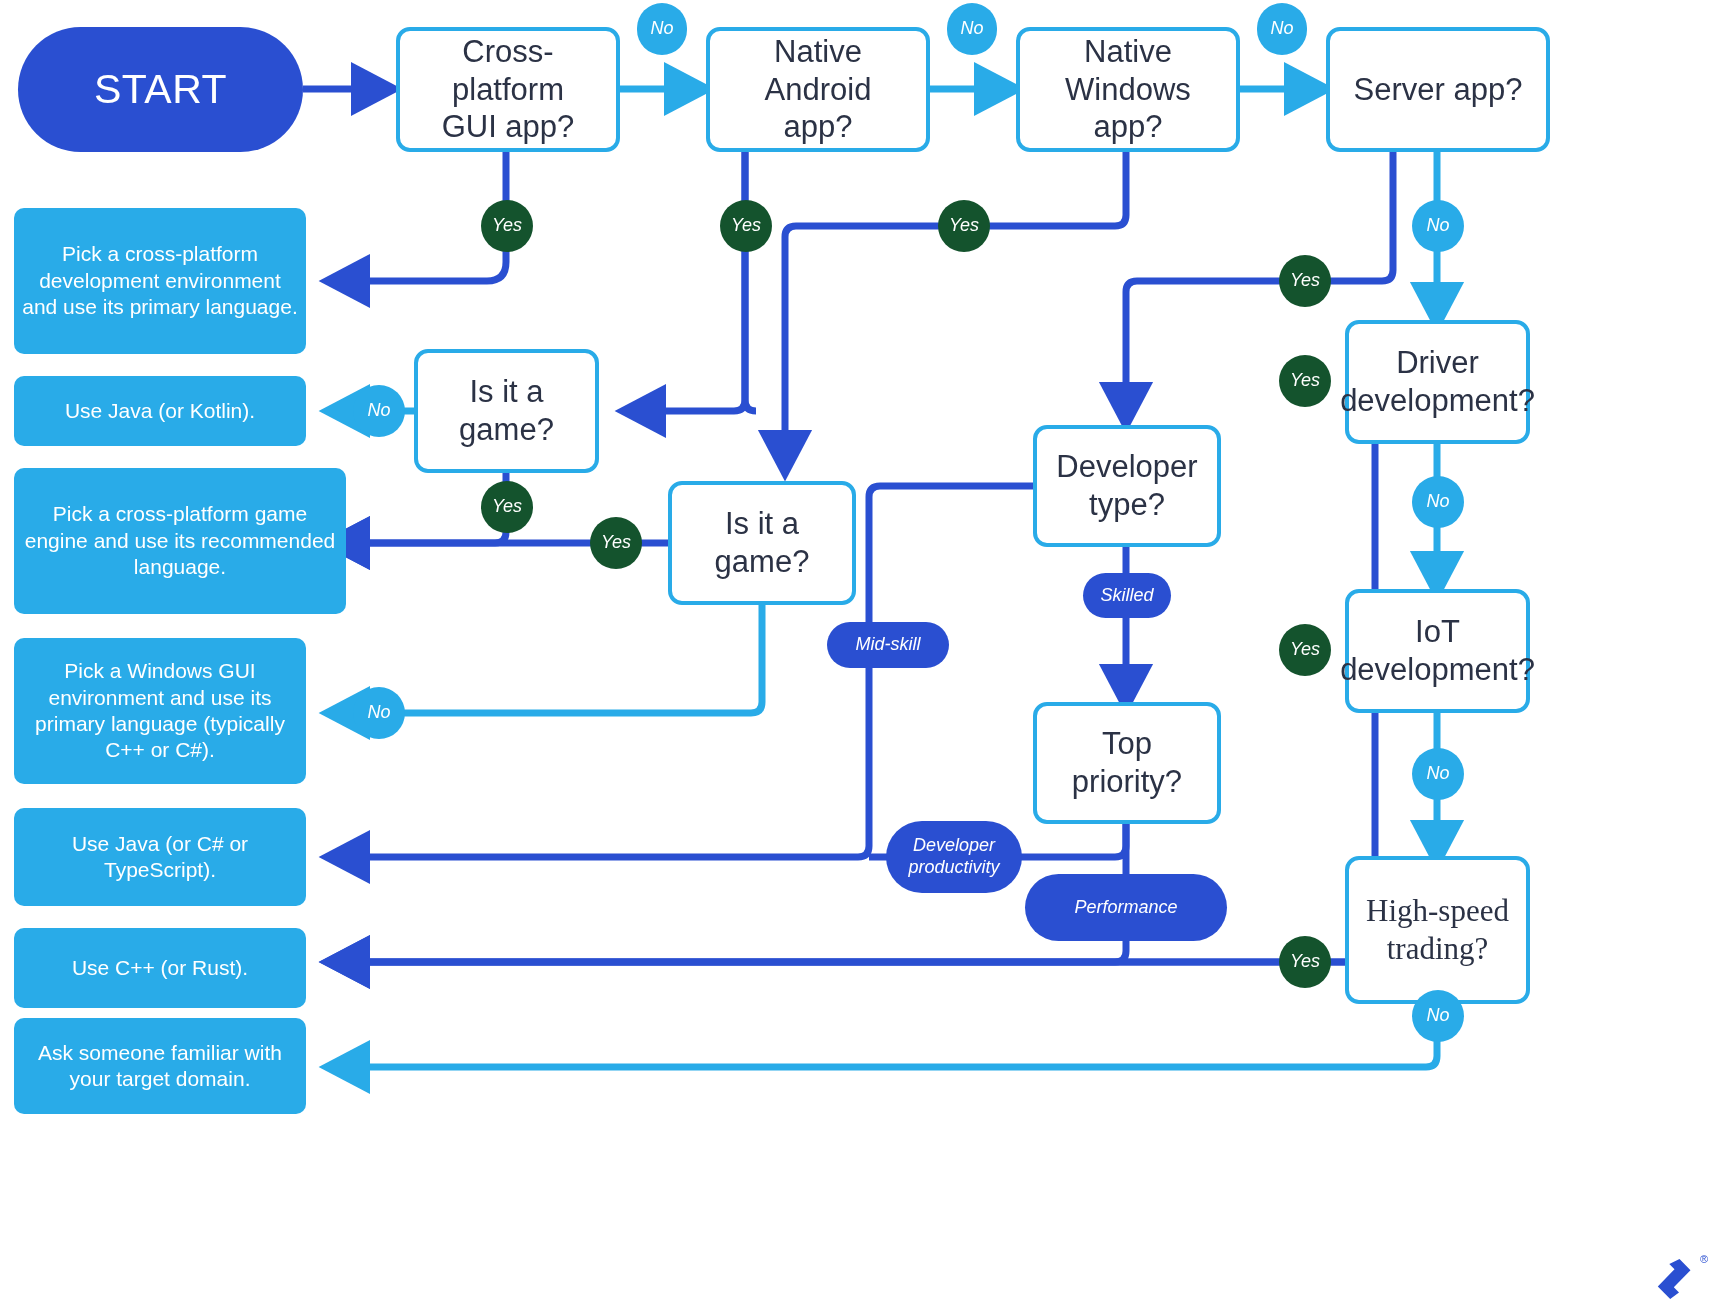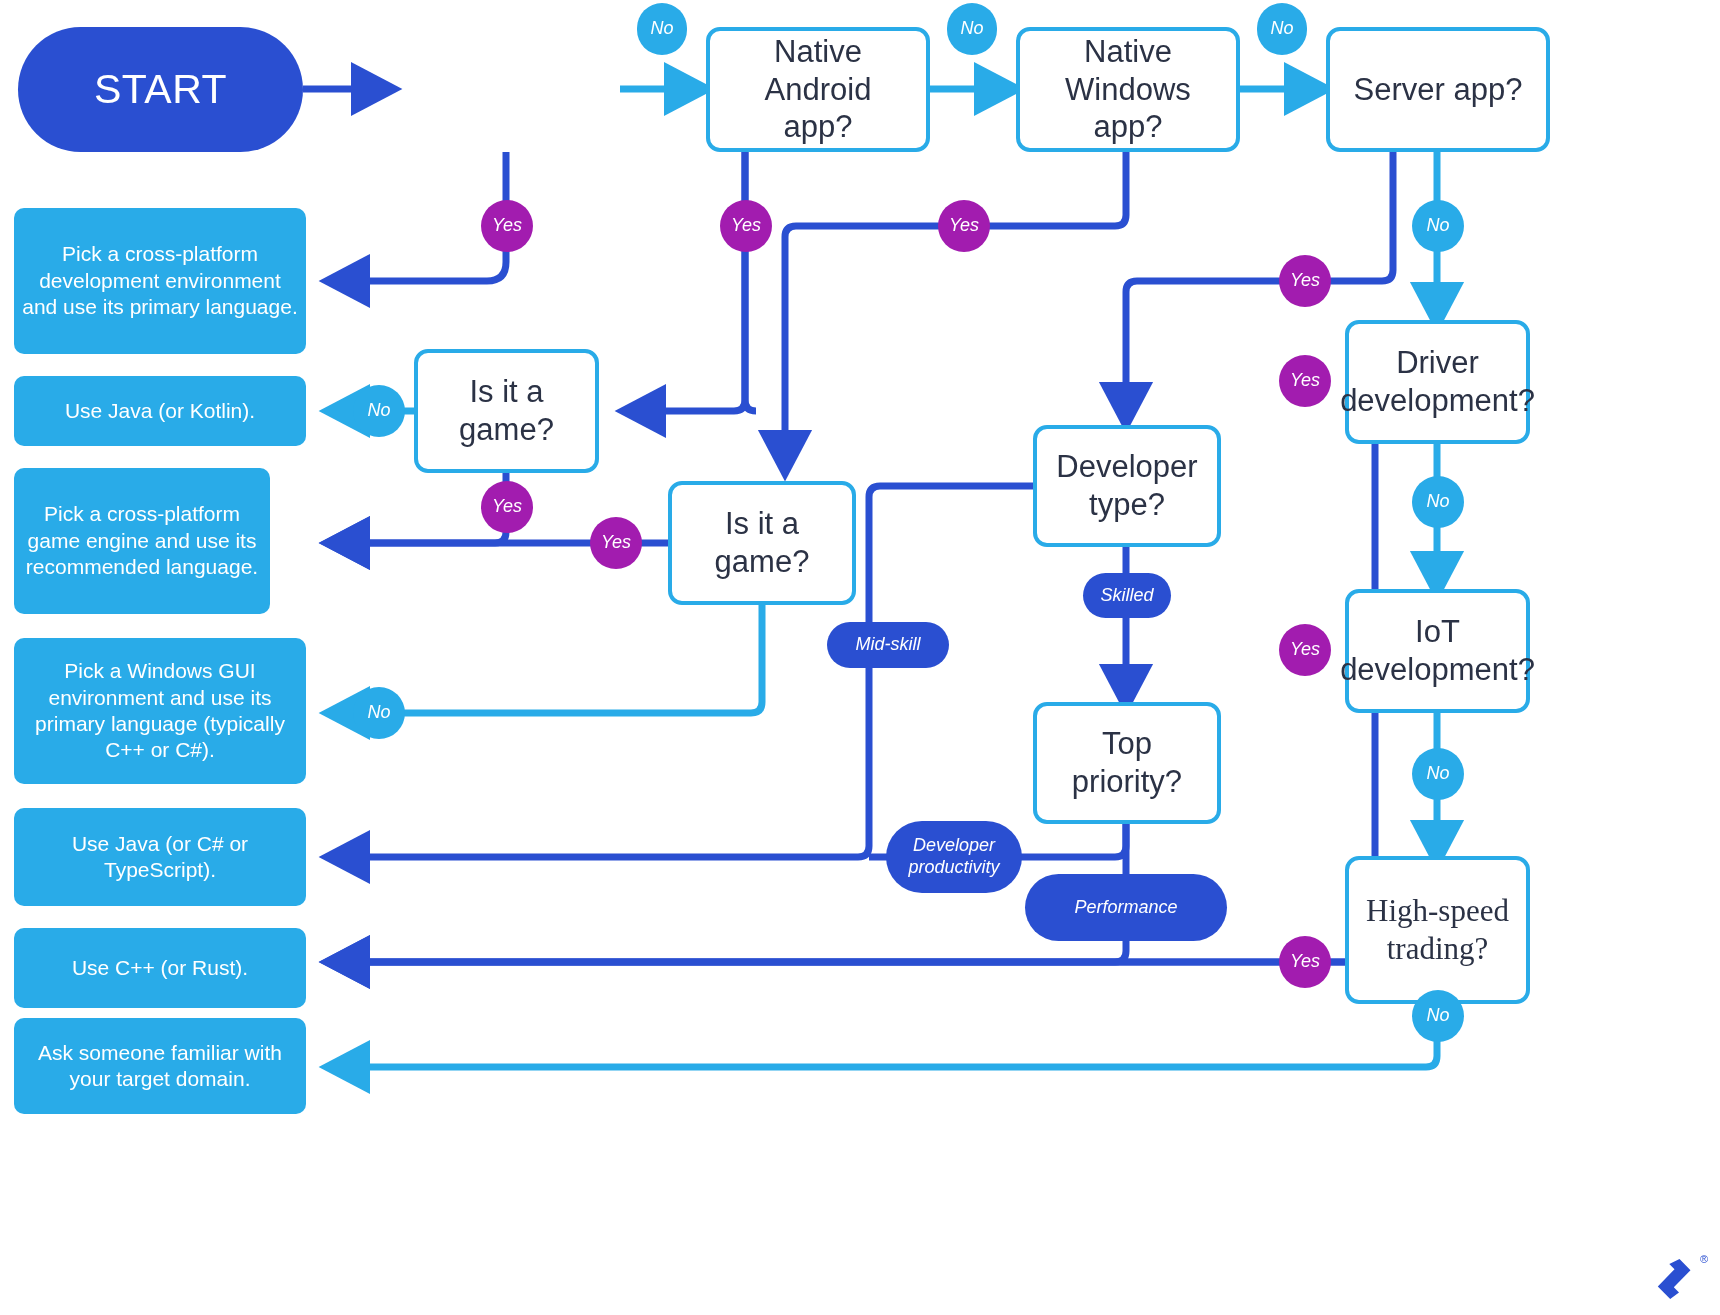--- a/index.html
+++ b/index.html
@@ -78,21 +78,21 @@
     color:#ffffff;
     font-size:18px;
     line-height:1.18;
     text-align:center;
     border-radius:999px;
     z-index:6;
     white-space:pre-line;
     font-style:italic;
   }
   .pill.no{ background:#29abe8; }
-  .pill.yes{ background:#a21caf; }
+  .pill.yes{ background:#14532d; }
   .pill.choice{ background:#2a4fd1; }
 
   
   .logo{
     position:absolute;
     z-index:7;
   }
   .reg{
     position:absolute;
     color:#2a4fd1;
@@ -163,20 +163,24 @@
       <path d="M1437,713 L1437,856" stroke="#29abe8" stroke-width="7" marker-end="url(#ahLight)"></path>
 
       <path d="M1345,962 L334,962" stroke="#2a4fd1" stroke-width="7" marker-end="url(#ahDark)"></path>
 
       <path d="M1437,980 L1437,1056 Q1437,1067 1426,1067 L334,1067" stroke="#29abe8" stroke-width="7" marker-end="url(#ahLight)"></path>
     </g>
   </svg>
 
   <div class="start-node" style="left:18px; top:27px; width:285px; height:125px;">START</div>
 
+  <div class="decision" style="left:396px; top:27px; width:224px; height:125px;">
+    <span style="white-space:pre-line">Cross-platform
+GUI app?</span>
+  </div>
 
   <div class="decision" style="left:706px; top:27px; width:224px; height:125px;">
     <span style="white-space:pre-line">Native Android
 app?</span>
   </div>
 
   <div class="decision" style="left:1016px; top:27px; width:224px; height:125px;">
     <span style="white-space:pre-line">Native
 Windows
 app?</span>
@@ -216,21 +220,21 @@
 
   <div class="decision" style="left:1345px; top:856px; width:185px; height:148px;font-family:Liberation Serif, serif;">
     <span style="white-space:pre-line">High-speed
 trading?</span>
   </div>
 
   <div class="outcome" style="left:14px; top:208px; width:292px; height:146px;">Pick a cross-platform development environment and use its primary language.</div>
 
   <div class="outcome" style="left:14px; top:376px; width:292px; height:70px;">Use Java (or Kotlin).</div>
 
-  <div class="outcome" style="left:14px; top:468px; width:256px; height:146px;">Pick a cross-platform game engine and use its recommended language.</div>
+  <div class="outcome" style="left:14px; top:468px; width:332px; height:146px;">Pick a cross-platform game engine and use its recommended language.</div>
 
   <div class="outcome" style="left:14px; top:638px; width:292px; height:146px;">Pick a Windows GUI environment and use its primary language (typically C++ or C#).</div>
 
   <div class="outcome" style="left:14px; top:808px; width:292px; height:98px;">Use Java (or C# or TypeScript).</div>
 
   <div class="outcome" style="left:14px; top:928px; width:292px; height:80px;">Use C++ (or Rust).</div>
 
   <div class="outcome" style="left:14px; top:1018px; width:292px; height:96px;">Ask someone familiar with your target domain.</div>
 
   <div class="pill no" style="left:637px; top:3px; width:50px; height:52px;">No</div>

